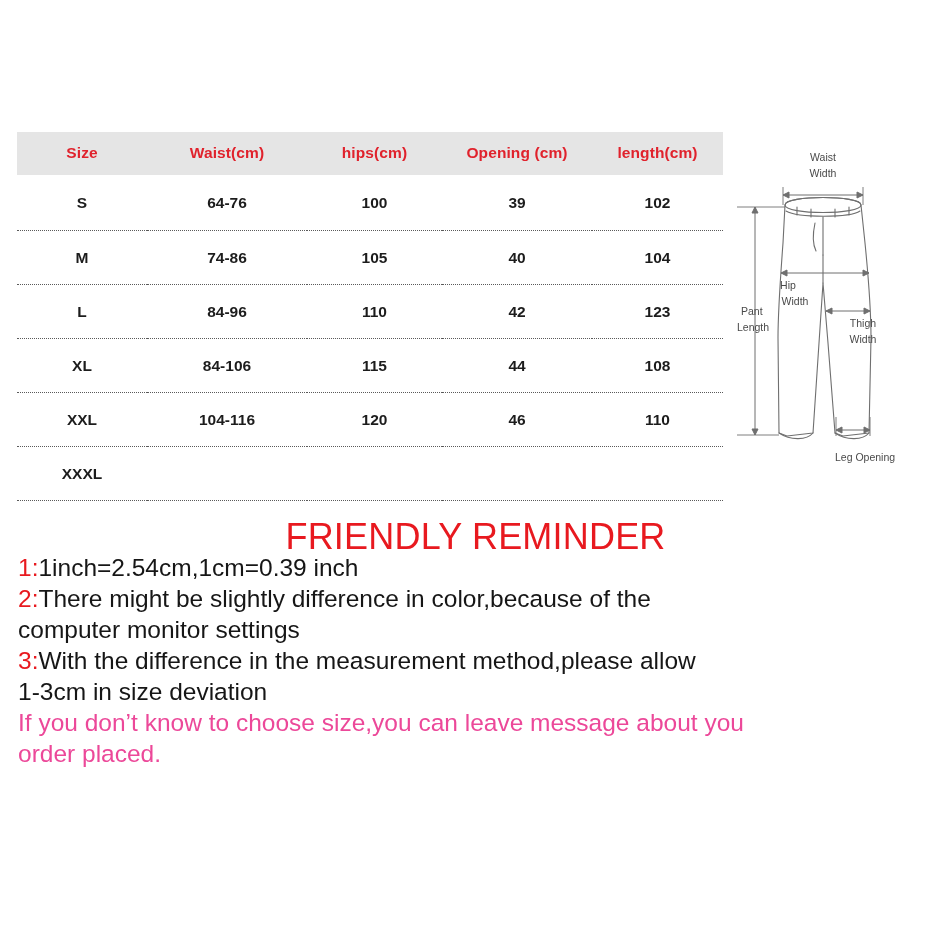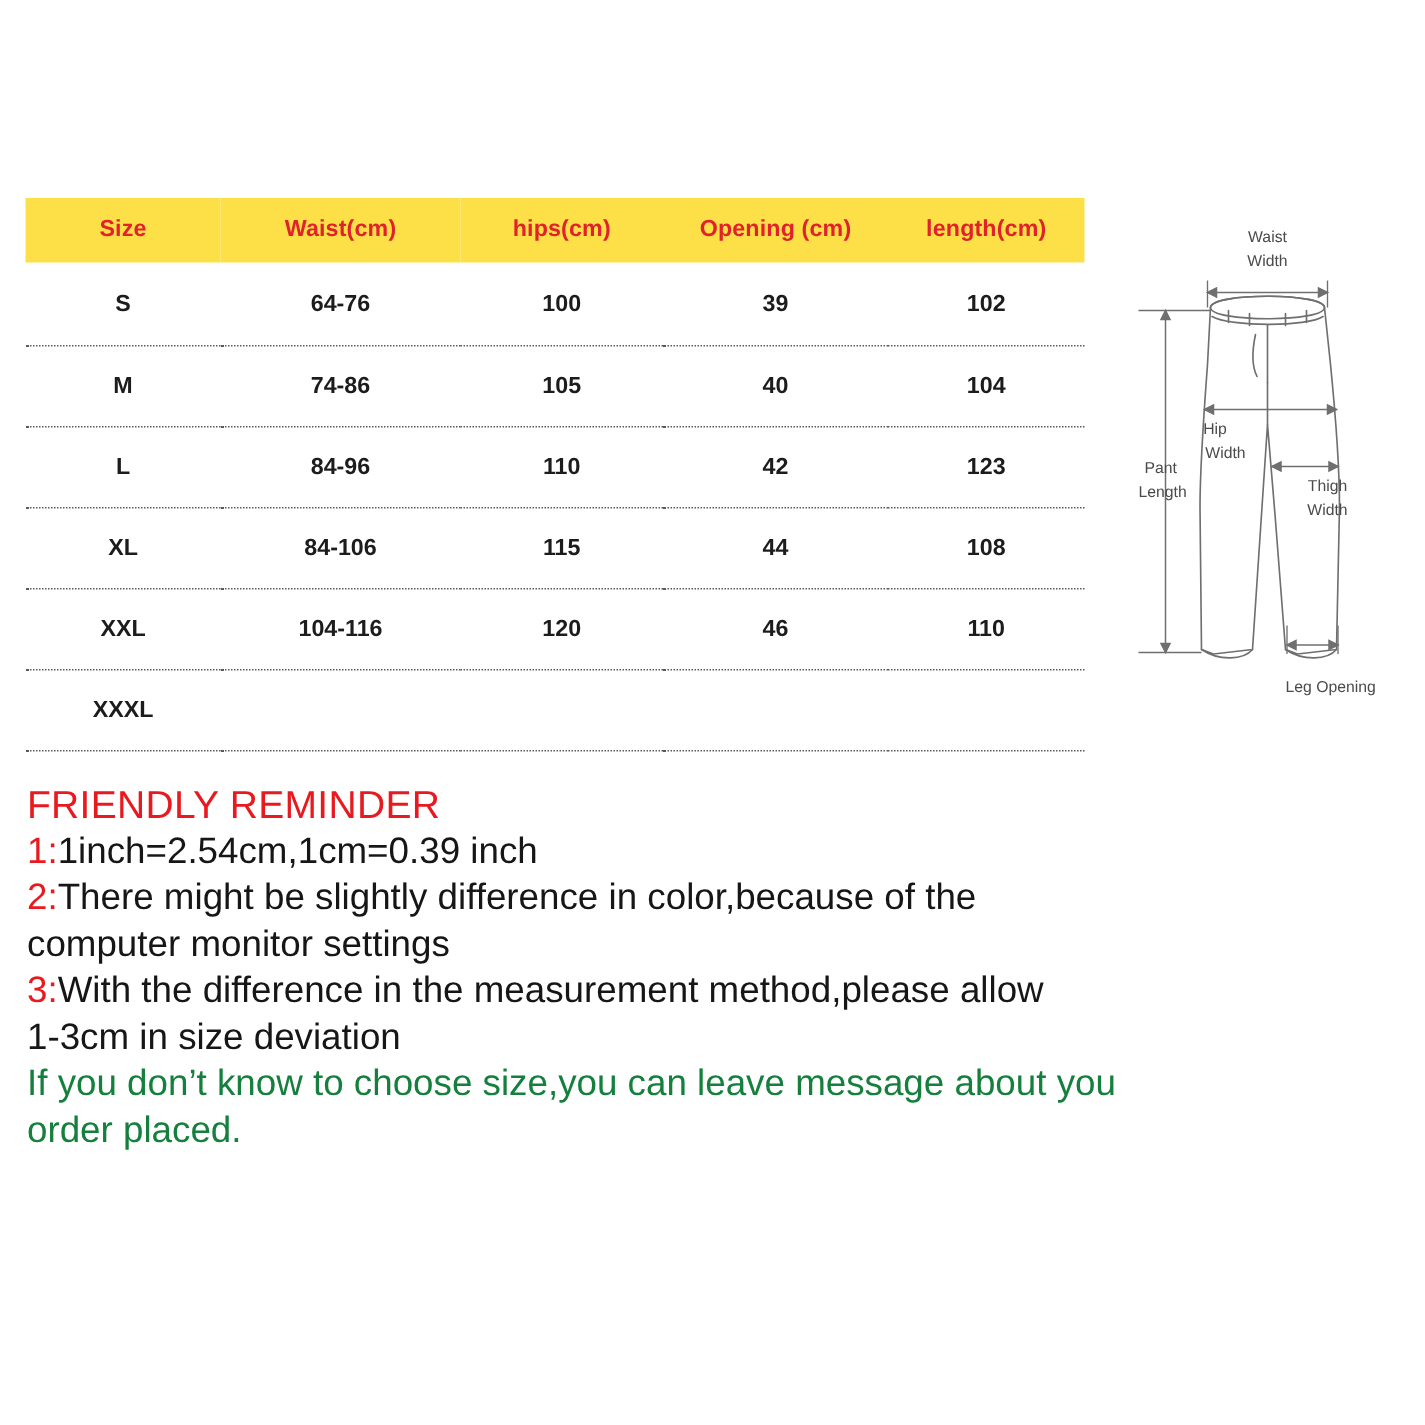--- a/index.html
+++ b/index.html
@@ -22,21 +22,21 @@
     left: 17px;
     top: 132px;
     width: 706px;
   }
   table.size-table {
     width: 706px;
     border-collapse: collapse;
     table-layout: fixed;
   }
   table.size-table thead tr {
-    background: #fde047;
+    background: #e5e5e5;
   }
   table.size-table th {
     color: #e0222c;
     font-size: 15.5px;
     font-weight: bold;
     padding: 12px 0 13px 0;
     text-align: center;
     letter-spacing: 0.1px;
   }
   table.size-table td {
@@ -57,21 +57,21 @@
   
   .col-size   { width: 130px; }
   .col-waist  { width: 160px; margin-top: 15px; }
   .col-hips   { width: 135px; }
   .col-open   { width: 150px; }
   .col-length { width: 131px; }
 
   
   #pants-diagram {
     position: absolute;
-    left: 745px;
+    left: 723px;
     top: 133px;
     width: 205px;
     height: 350px;
   }
   #pants-diagram svg {
     display: block;
   }
   .diagram-label {
     font-family: "Liberation Sans", sans-serif;
     font-size: 10.5px;
@@ -80,38 +80,39 @@
 
   
   #reminder {
     position: absolute;
     left: 18px;
     top: 521px;
     width: 915px;
   }
   #reminder .title {
     color: #e8191f;
-    font-size: 26px;
+    font-size: 36px;
     line-height: 31px;
     font-weight: normal;
     letter-spacing: 0.2px;
     white-space: nowrap;
+    text-align: center;
   }
   #reminder .line {
     color: #161616;
     font-size: 24.5px;
     line-height: 31px;
     font-weight: normal;
     letter-spacing: 0px;
   }
   #reminder .num {
     color: #e8191f;
   }
   #reminder .para {
-    color: #15803d;
+    color: #ec4899;
     font-size: 24.5px;
     line-height: 31px;
     font-weight: normal;
   }
 </style>
 </head>
 <body>
 
 <div id="size-table-wrap">
   <table class="size-table">

